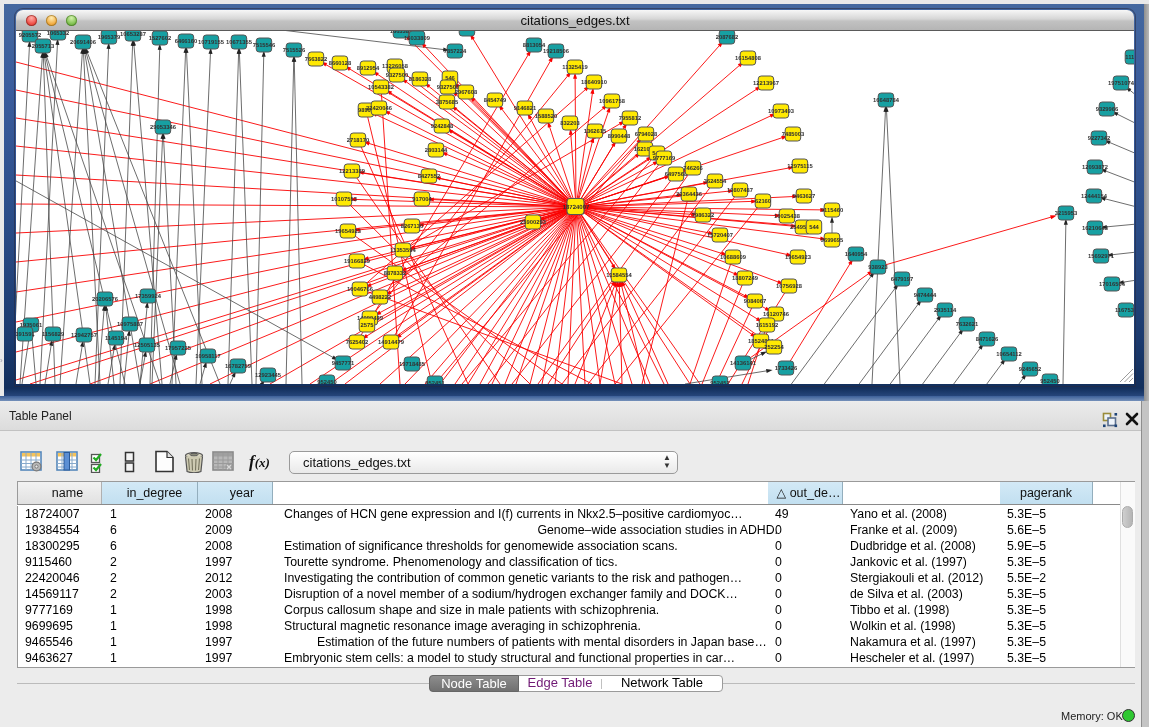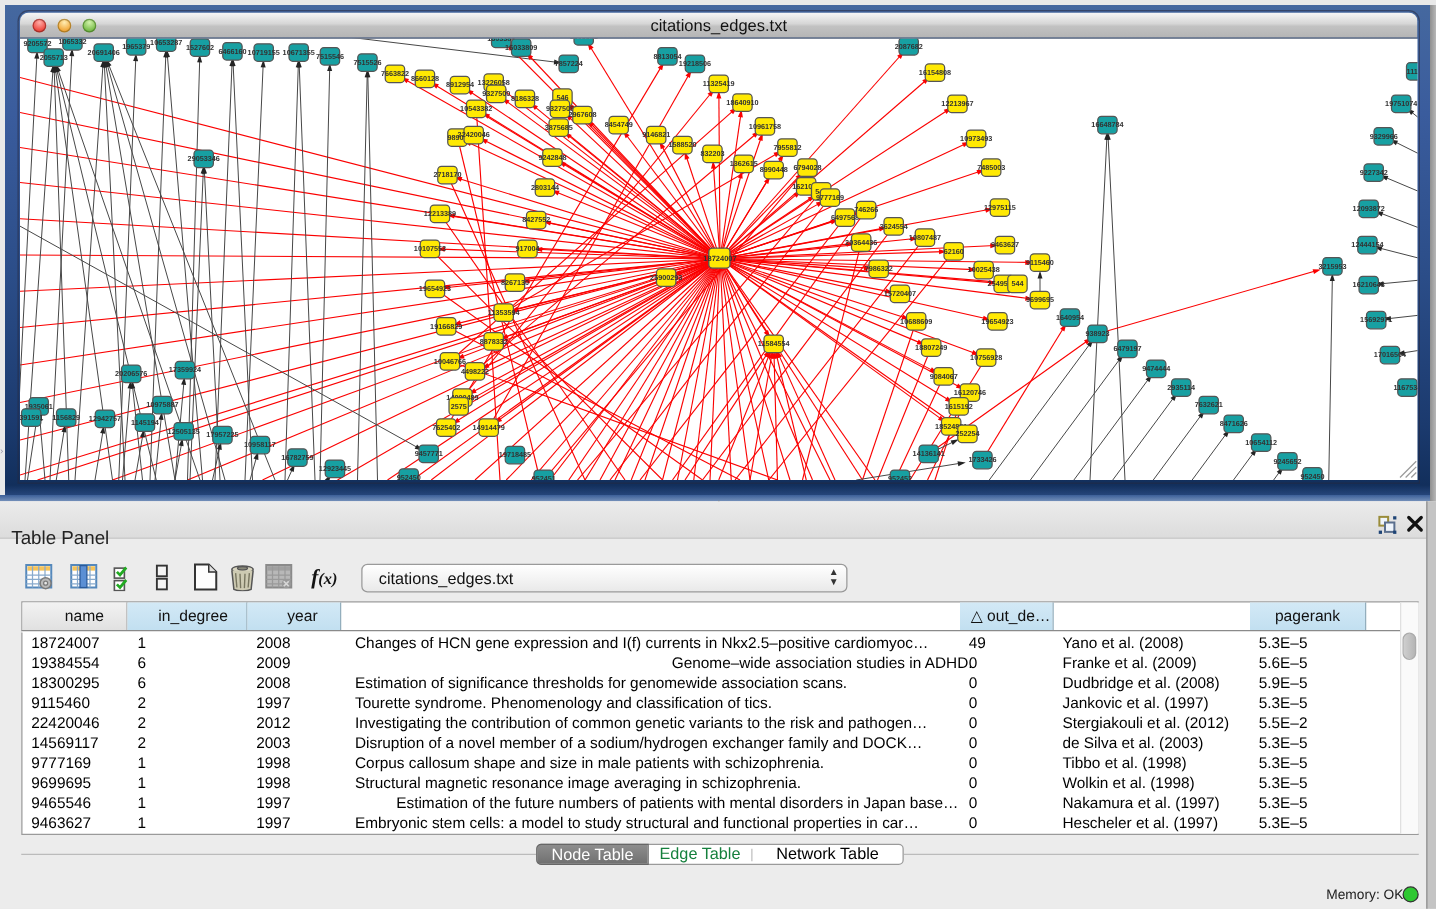--- a/index.html
+++ b/index.html
@@ -701,21 +701,21 @@
 
 <div style="position:absolute;left:1144px;top:4px;width:5px;height:723px;background:linear-gradient(90deg,#8f8f8f,#b9b9b9);"></div>
 <div style="position:absolute;left:0px;top:0px;width:1149px;height:4px;background:#e9e9e9;"></div>
 
 <div style="position:absolute;left:0px;top:356px;width:5px;height:10px;color:#99a;font-size:8px;line-height:10px;">›</div>
 
 <div style="position:absolute;left:570px;top:400px;width:10px;height:5px;color:#888;font-size:7px;line-height:5px;text-align:center;">▲</div>
 
 <div style="position:absolute;left:0;top:401px;width:1149px;height:326px;background:#ececec;"></div>
 <div style="position:absolute;left:0;top:402px;width:1143px;height:29px;background:linear-gradient(#ebebeb,#dcdcdc);border-bottom:1px solid #c2c2c2;"></div>
-<div style="position:absolute;left:9px;top:422px;font-size:15px;color:#222;">Table Panel</div>
+<div style="position:absolute;left:9px;top:409px;font-size:12px;color:#222;">Table Panel</div>
 
 <svg style="position:absolute;left:1101px;top:411px" width="18" height="18" viewBox="0 0 18 18">
 <rect x="2.5" y="2.5" width="7" height="7" fill="#eef4fb" stroke="#9a8c3a" stroke-width="1.6"></rect>
 <rect x="7" y="7" width="7.5" height="7.5" fill="#eef4fb" stroke="#5a6f8e" stroke-width="1.6"></rect>
 <rect x="13.5" y="2" width="2.6" height="2.6" fill="#1e4476"></rect>
 <rect x="2" y="13.5" width="2.6" height="2.6" fill="#1e4476"></rect>
 <rect x="13.5" y="13.5" width="2.6" height="2.6" fill="#1e4476"></rect>
 </svg>
 <svg style="position:absolute;left:1124px;top:411px" width="16" height="16" viewBox="0 0 16 16">
 <path d="M3 3 L13 13 M13 3 L3 13" stroke="#111" stroke-width="2.6" stroke-linecap="round"></path>
@@ -864,21 +864,21 @@
 <div class="cell" style="left:850px;top:650px;">Hescheler et al. (1997)</div>
 <div class="cell" style="left:1007px;top:650px;">5.3E–5</div>
 
 <div style="position:absolute;left:1120px;top:482px;width:15px;height:185px;background:#fafafa;border-left:1px solid #e0e0e0;"></div>
 <div style="position:absolute;left:1122px;top:506px;width:11px;height:22px;border-radius:6px;background:linear-gradient(90deg,#cfcfcf,#b5b5b5);border:1px solid #ababab;"></div>
 
 <div style="position:absolute;left:17px;top:683px;width:412px;height:1px;background:#bbb;"></div>
 <div style="position:absolute;left:723px;top:683px;width:412px;height:1px;background:#bbb;"></div>
 <div style="position:absolute;left:429px;top:675px;width:294px;height:17px;border:1px solid #9a9a9a;border-radius:4px;background:#fff;"></div>
 <div style="position:absolute;left:429px;top:675px;width:90px;height:17px;border-radius:4px 0 0 4px;background:linear-gradient(#8d8d8d,#707070);border:1px solid #666;color:#fff;font-size:13px;line-height:16px;text-align:center;">Node Table</div>
-<div style="position:absolute;left:519px;top:675px;width:82px;height:17px;color:#15803d;font-size:13px;line-height:16px;text-align:center;">Edge Table</div>
+<div style="position:absolute;left:519px;top:675px;width:82px;height:17px;color:#701a75;font-size:13px;line-height:16px;text-align:center;">Edge Table</div>
     <div style="position:absolute;left:601px;top:679px;width:1px;height:10px;background:#c0c0c0;"></div>
 <div style="position:absolute;left:601px;top:675px;width:122px;height:17px;color:#000;font-size:13px;line-height:16px;text-align:center;">Network Table</div>
 
 <div style="position:absolute;left:1061px;top:710px;font-size:11px;color:#222;">Memory: OK</div>
 <div style="position:absolute;left:1122px;top:709px;width:13px;height:13px;border-radius:50%;background:#2fc832;border:1.5px solid #333;"></div>
 <div style="position:absolute;left:1141px;top:401px;width:8px;height:326px;background:#c4c4c4;border-left:1px solid #8e8e8e;"></div>
 
 </div>
 
 </body></html>

